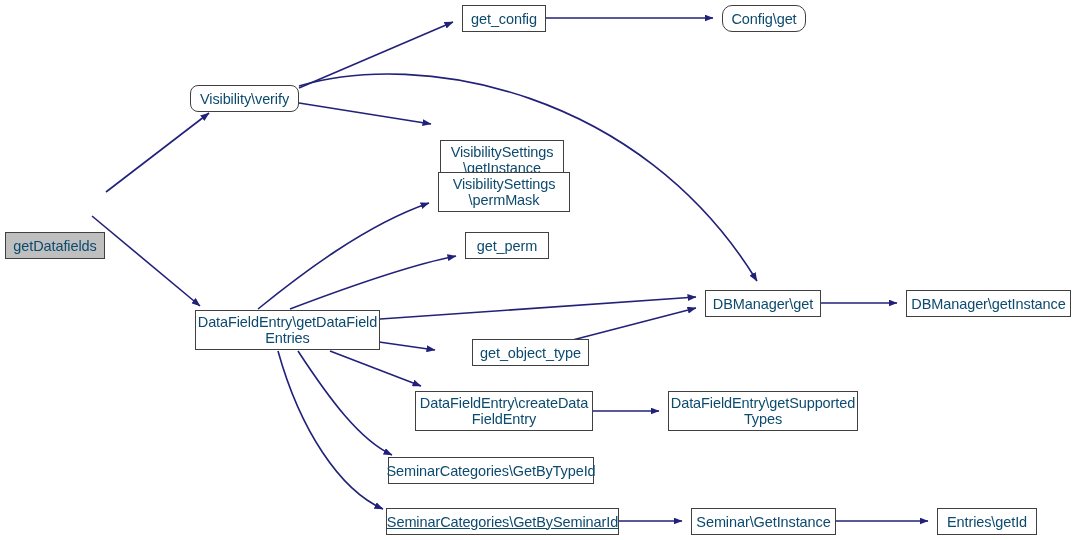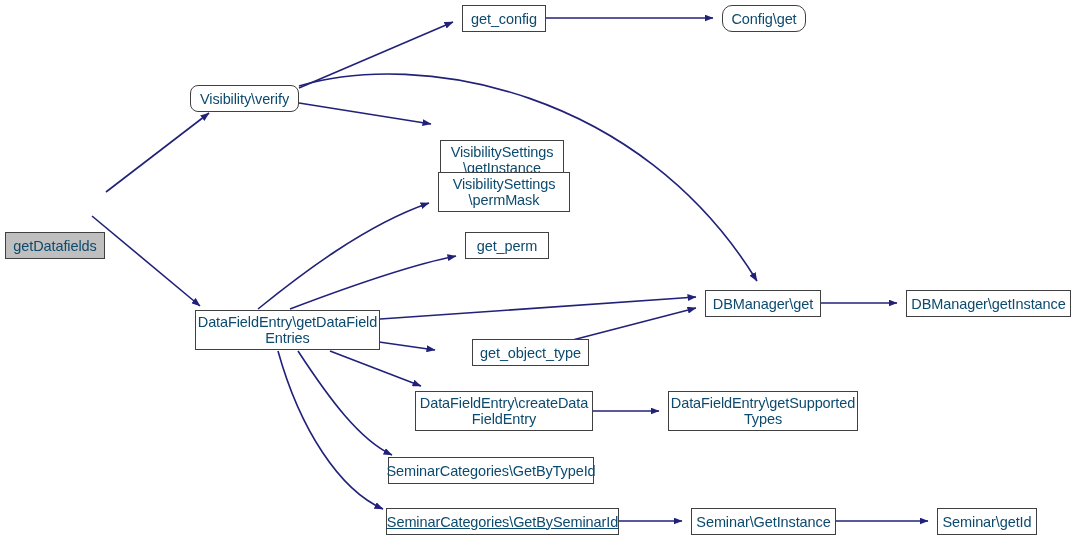--- a/index.html
+++ b/index.html
@@ -95,16 +95,16 @@
       <div class="node" style="left: 444px; top: 339px; width: 117px; height: 27px; margin-left: 28px;">get_object_type</div>
       <div class="node" style="left: 705px; top: 290px; width: 116px; height: 27px;">DBManager\get</div>
       <div class="node" style="left: 906px; top: 290px; width: 165px; height: 27px;">DBManager\getInstance</div>
       <div class="node" style="left: 415px; top: 391px; width: 178px; height: 40px;">DataFieldEntry\createData
 FieldEntry</div>
       <div class="node" style="left: 668px; top: 391px; width: 190px; height: 40px;">DataFieldEntry\getSupported
 Types</div>
       <div class="node" style="left: 388px; top: 457px; width: 206px; height: 27px;">SeminarCategories\GetByTypeId</div>
       <div class="node" style="left: 386px; top: 508px; width: 233px; height: 27px; text-decoration: underline;">SeminarCategories\GetBySeminarId</div>
       <div class="node" style="left: 691px; top: 508px; width: 145px; height: 27px;">Seminar\GetInstance</div>
-      <div class="node" style="left: 937px; top: 508px; width: 100px; height: 27px;">Seminar\getId</div>
+      <div class="node" style="left: 937px; top: 508px; width: 100px; height: 27px;">Entries\getId</div>
     </div>
 
 </div>
 
 </body></html>

